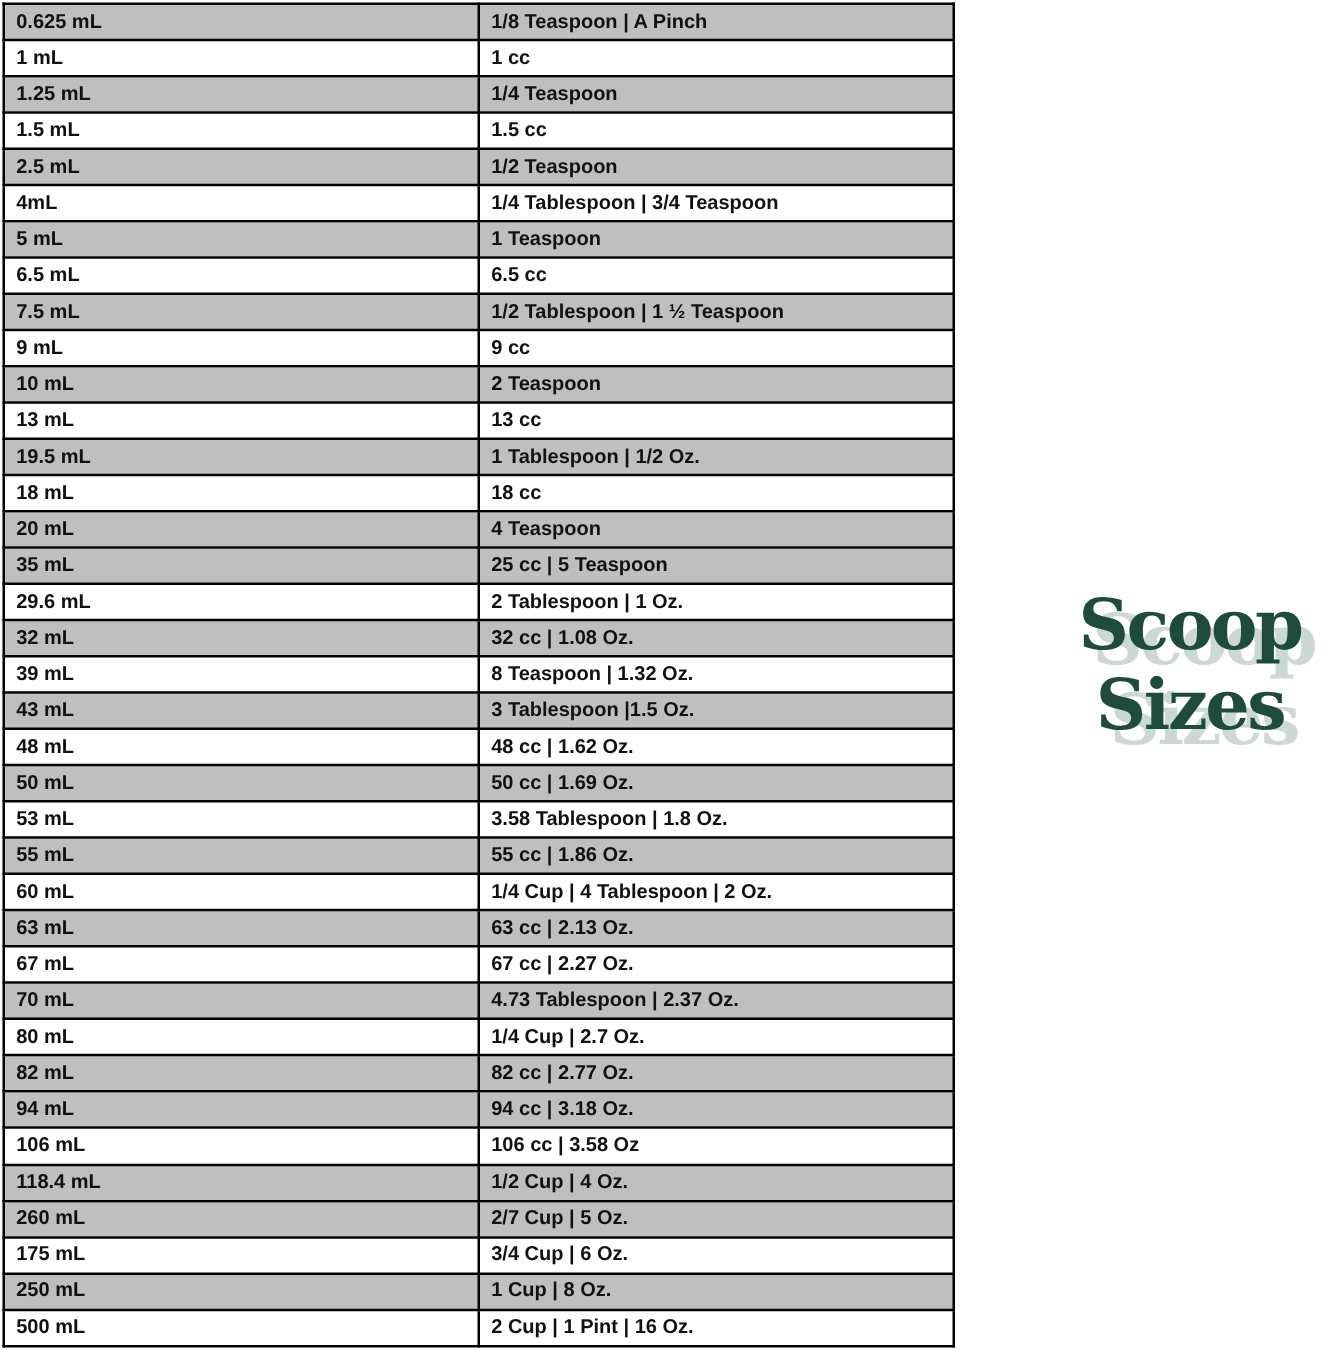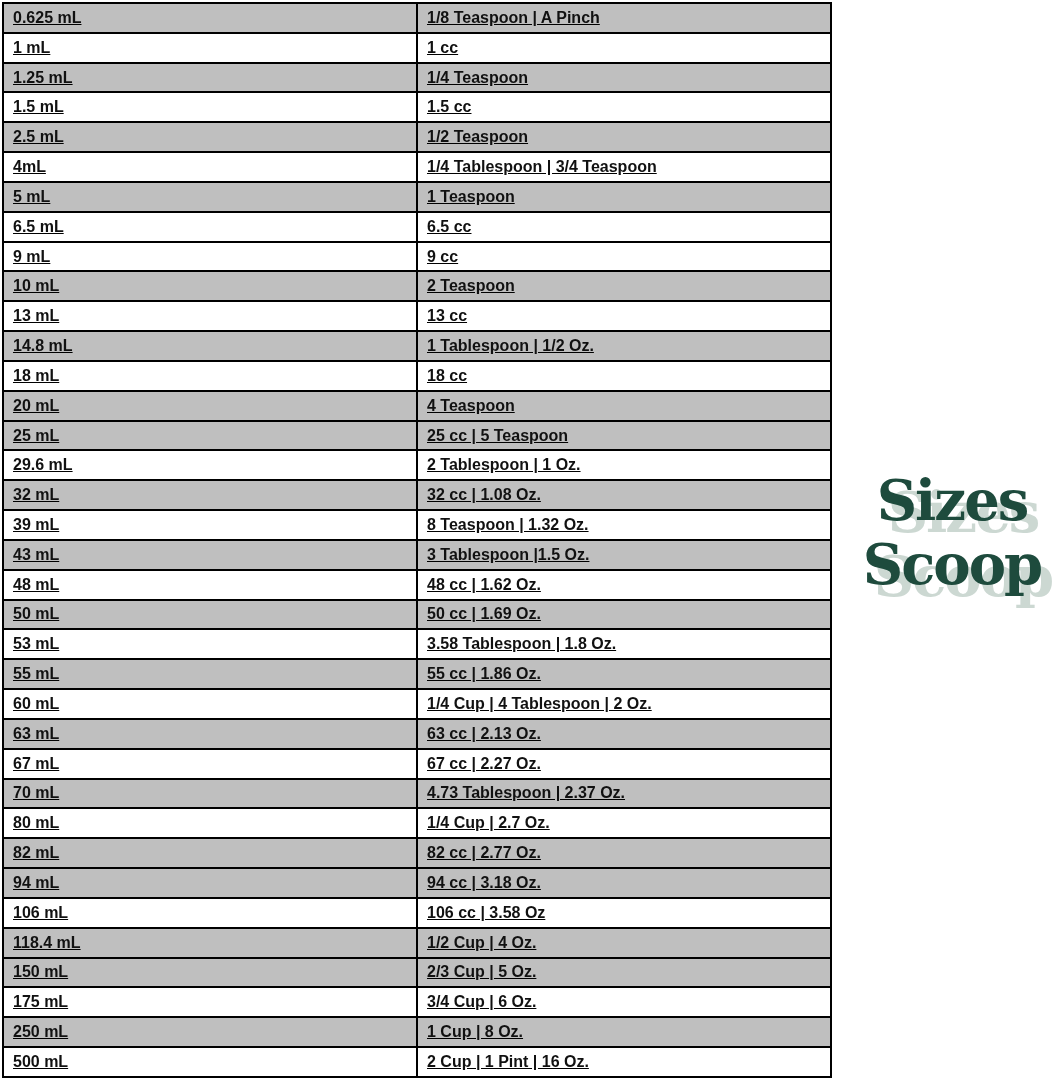--- a/index.html
+++ b/index.html
@@ -12,25 +12,24 @@
     width: 1063px;
     height: 1080px;
     background: #ffffff;
     overflow: hidden;
     font-family: "Liberation Sans", sans-serif;
   }
   table.conv-table {
     position: absolute;
     left: 2px;
     top: 2px;
-    width: 830px;
+    width: 762px;
     height: 1076px;
     border-collapse: collapse;
     table-layout: fixed;
-    text-decoration: underline;
   }
   table.conv-table td {
     border: 2px solid #000000;
     padding: 0 4px 0 9px;
     font-size: 16px;
     font-weight: 600;
     color: #111111;
     vertical-align: middle;
     white-space: nowrap;
     overflow: hidden;
@@ -90,46 +89,50 @@
           <td>1/4 Tablespoon | 3/4 Teaspoon</td>
         </tr>
         <tr class="row-gray">
           <td>5 mL</td>
           <td>1 Teaspoon</td>
         </tr>
         <tr class="row-white">
           <td>6.5 mL</td>
           <td>6.5 cc</td>
         </tr>
+        <tr class="row-gray">
+          <td>7.5 mL</td>
+          <td>1/2 Tablespoon | 1 ½ Teaspoon</td>
+        </tr>
         <tr class="row-white">
           <td>9 mL</td>
           <td>9 cc</td>
         </tr>
         <tr class="row-gray">
           <td>10 mL</td>
           <td>2 Teaspoon</td>
         </tr>
         <tr class="row-white">
           <td>13 mL</td>
           <td>13 cc</td>
         </tr>
         <tr class="row-gray">
-          <td>14.8 mL</td>
+          <td>19.5 mL</td>
           <td>1 Tablespoon | 1/2 Oz.</td>
         </tr>
         <tr class="row-white">
           <td>18 mL</td>
           <td>18 cc</td>
         </tr>
         <tr class="row-gray">
           <td>20 mL</td>
           <td>4 Teaspoon</td>
         </tr>
         <tr class="row-gray">
-          <td>25 mL</td>
+          <td>35 mL</td>
           <td>25 cc | 5 Teaspoon</td>
         </tr>
         <tr class="row-white">
           <td>29.6 mL</td>
           <td>2 Tablespoon | 1 Oz.</td>
         </tr>
         <tr class="row-gray">
           <td>32 mL</td>
           <td>32 cc | 1.08 Oz.</td>
         </tr>
@@ -187,36 +190,36 @@
         </tr>
         <tr class="row-white">
           <td>106 mL</td>
           <td>106 cc | 3.58 Oz</td>
         </tr>
         <tr class="row-gray">
           <td>118.4 mL</td>
           <td>1/2 Cup | 4 Oz.</td>
         </tr>
         <tr class="row-gray">
-          <td>150 mL</td>
-          <td>2/3 Cup | 5 Oz.</td>
+          <td>260 mL</td>
+          <td>2/7 Cup | 5 Oz.</td>
         </tr>
         <tr class="row-white">
           <td>175 mL</td>
           <td>3/4 Cup | 6 Oz.</td>
         </tr>
         <tr class="row-gray">
           <td>250 mL</td>
           <td>1 Cup | 8 Oz.</td>
         </tr>
         <tr class="row-white">
           <td>500 mL</td>
           <td>2 Cup | 1 Pint | 16 Oz.</td>
         </tr>
       </tbody>
   </table>
 
   <div class="logo">
+    <span class="logo-line">Scoop</span>
     <span class="logo-line">Sizes</span>
-    <span class="logo-line">Scoop</span>
   </div>
 
 </div>
 
 </body></html>

